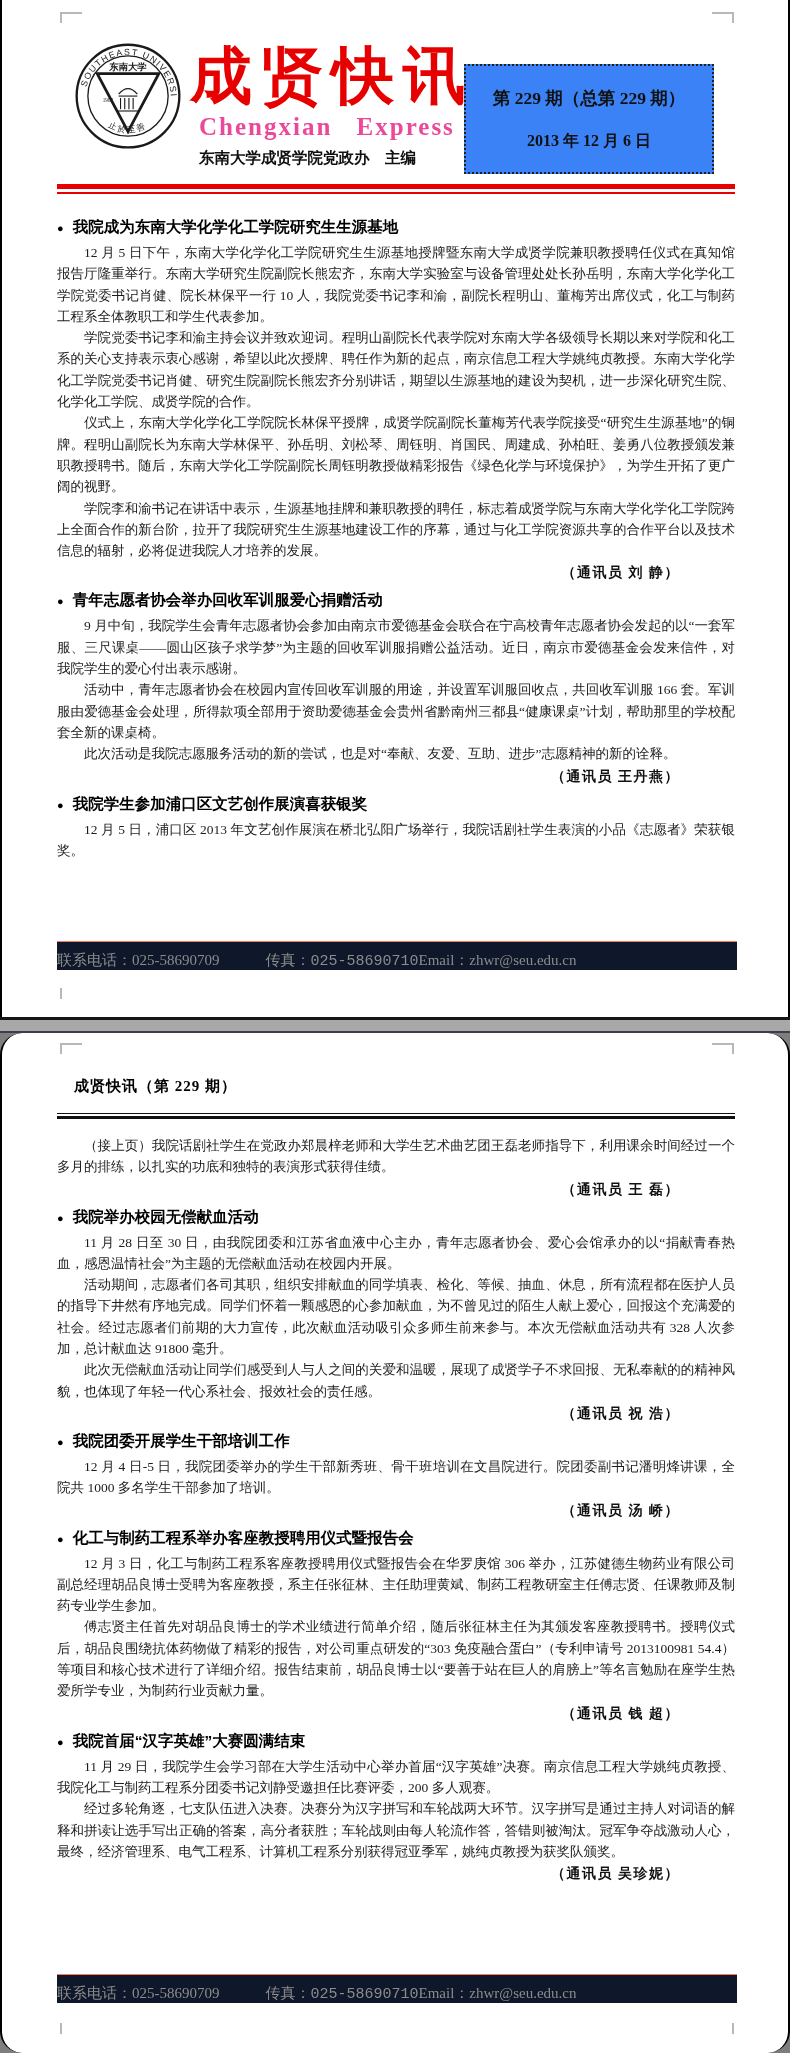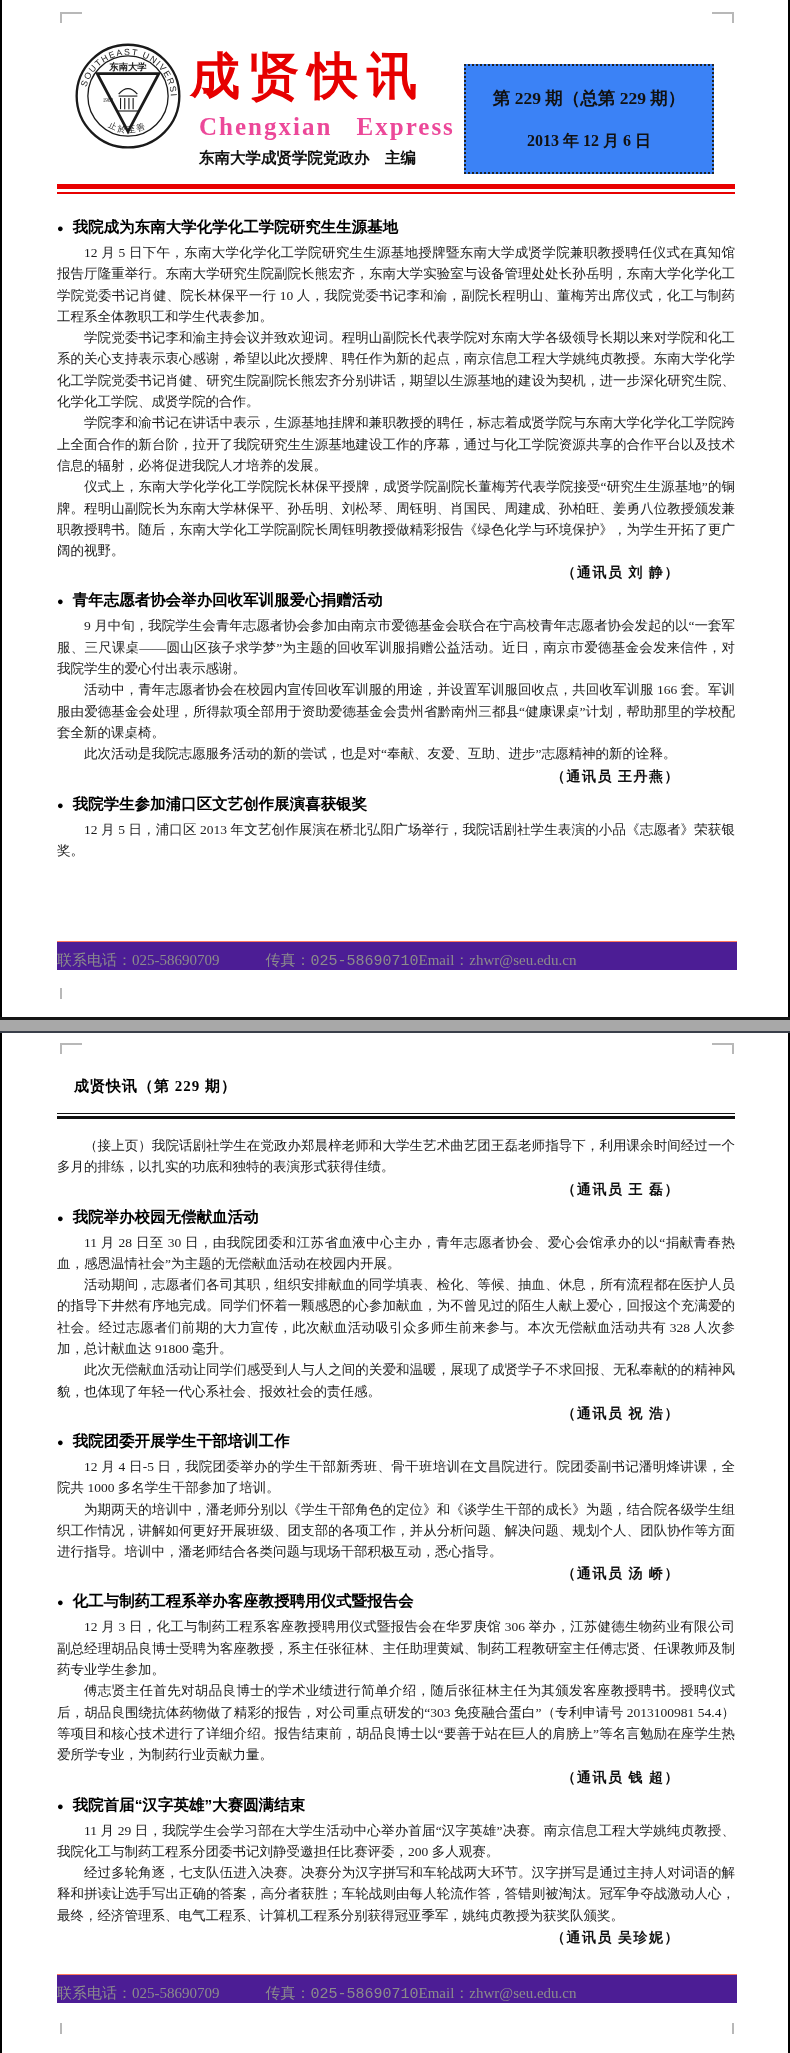--- a/index.html
+++ b/index.html
@@ -1,31 +1,31 @@
 <!DOCTYPE html>
 <html><head>
 <meta charset="utf-8">
 <style>
   html,body{margin:0;padding:0;}
   body{background:#7e7e7e;font-family:"Liberation Serif",serif;}
   .doc{width:790px;margin:0 auto;position:relative;}
   .page{position:relative;width:790px;background:#ffffff;box-sizing:border-box;
         border-left:2px solid #000;border-right:2px solid #000;overflow:hidden;}
   .page-1{height:1017px;}
-  .page-2{height:1020px;}
+  .page-2{height:1020px;border-radius:22px;}
   .pagebreak{width:790px;height:16px;background:#a8a8a8;box-sizing:border-box;
              border-top:3px solid #151515;border-bottom:2px solid #3a3f4a;}
 
   
   .mark-h{position:absolute;background:#b8b8b8;height:2px;width:22px;}
   .mark-v{position:absolute;background:#b8b8b8;width:2px;height:11px;}
 
   
   .logo{position:absolute;left:70px;top:36px;}
-  .title-cn{position:absolute;left:188px;top:30px;font-size:50px;font-weight:900;
+  .title-cn{position:absolute;left:188px;top:30px;font-size:62px;font-weight:900;
             color:#e60000;letter-spacing:9px;line-height:92px;white-space:nowrap;
             font-family:"Liberation Serif",serif;}
   .title-en{position:absolute;left:197px;top:113px;font-size:25px;font-weight:bold;
             color:#ec4899;letter-spacing:2px;word-spacing:16px;white-space:nowrap;text-align:right;}
   .publisher{position:absolute;left:197px;top:148px;font-size:15.5px;font-weight:bold;
              color:#111;font-family:"Liberation Sans",sans-serif;white-space:nowrap;}
   .issue-box{position:absolute;left:462px;top:64px;width:250px;height:110px;
              border:2.5px dotted #222;box-sizing:border-box;display:flex;
              flex-direction:column;align-items:center;justify-content:space-evenly;
              background:#3b82f6;}
@@ -41,21 +41,21 @@
   .content p{margin:0;text-indent:2em;text-align:justify;font-size:13.5px;line-height:21.3px;}
   .art-title{display:flex;align-items:baseline;font-family:"Liberation Sans",sans-serif;
              font-weight:bold;font-size:15.5px;line-height:23px;margin:4px 0 2px;color:#000;}
   .art-title .bullet{margin-right:9px;font-size:11px;}
   .byline{text-align:right;padding-right:55px;font-weight:bold;font-size:14px;
           line-height:23px;letter-spacing:1.5px;color:#111;}
   .cont-p{margin-top:2px;}
 
   
   .pagefooter{position:absolute;left:55px;width:680px;top:941px;border-top:1px solid #ff7a5c;
-              padding-top:9px;color:#8c8c8c;font-size:15px;display:flex;background:#4c1d95;}
+              padding-top:9px;color:#8c8c8c;font-size:15px;display:flex;background:#0f172a;}
   .pagefooter .fax{margin-left:46px;font-family:Liberation Mono, monospace;}
   .pagefooter .email{text-align:right;}
 
   
   .p2-header{position:absolute;left:72px;top:44px;font-weight:bold;font-size:15px;
              letter-spacing:1px;color:#000;white-space:nowrap;}
   .p2-rule{position:absolute;left:55px;width:678px;top:80px;height:2px;
            border-top:1.5px solid #111;border-bottom:3px solid #111;box-sizing:content-box;}
 </style>
 </head>
@@ -112,22 +112,22 @@
     <div class="red-rule"></div>
 
     <div class="content content-p1">
 
       <div class="art-title">
         <span class="bullet">●</span>
         <span>我院成为东南大学化学化工学院研究生生源基地</span>
       </div>
       <p>12 月 5 日下午，东南大学化学化工学院研究生生源基地授牌暨东南大学成贤学院兼职教授聘任仪式在真知馆报告厅隆重举行。东南大学研究生院副院长熊宏齐，东南大学实验室与设备管理处处长孙岳明，东南大学化学化工学院党委书记肖健、院长林保平一行 10 人，我院党委书记李和渝，副院长程明山、董梅芳出席仪式，化工与制药工程系全体教职工和学生代表参加。</p>
       <p>学院党委书记李和渝主持会议并致欢迎词。程明山副院长代表学院对东南大学各级领导长期以来对学院和化工系的关心支持表示衷心感谢，希望以此次授牌、聘任作为新的起点，南京信息工程大学姚纯贞教授。东南大学化学化工学院党委书记肖健、研究生院副院长熊宏齐分别讲话，期望以生源基地的建设为契机，进一步深化研究生院、化学化工学院、成贤学院的合作。</p>
+      <p>仪式上，东南大学化学化工学院院长林保平授牌，成贤学院副院长董梅芳代表学院接受“研究生生源基地”的铜牌。程明山副院长为东南大学林保平、孙岳明、刘松琴、周钰明、肖国民、周建成、孙柏旺、姜勇八位教授颁发兼职教授聘书。随后，东南大学化工学院副院长周钰明教授做精彩报告《绿色化学与环境保护》，为学生开拓了更广阔的视野。</p>
       <p>学院李和渝书记在讲话中表示，生源基地挂牌和兼职教授的聘任，标志着成贤学院与东南大学化学化工学院跨上全面合作的新台阶，拉开了我院研究生生源基地建设工作的序幕，通过与化工学院资源共享的合作平台以及技术信息的辐射，必将促进我院人才培养的发展。</p>
-      <p>仪式上，东南大学化学化工学院院长林保平授牌，成贤学院副院长董梅芳代表学院接受“研究生生源基地”的铜牌。程明山副院长为东南大学林保平、孙岳明、刘松琴、周钰明、肖国民、周建成、孙柏旺、姜勇八位教授颁发兼职教授聘书。随后，东南大学化工学院副院长周钰明教授做精彩报告《绿色化学与环境保护》，为学生开拓了更广阔的视野。</p>
       <div class="byline">（通讯员 刘 静）</div>
 
       <div class="art-title">
         <span class="bullet">●</span>
         <span>青年志愿者协会举办回收军训服爱心捐赠活动</span>
       </div>
       <p>9 月中旬，我院学生会青年志愿者协会参加由南京市爱德基金会联合在宁高校青年志愿者协会发起的以“一套军服、三尺课桌——圆山区孩子求学梦”为主题的回收军训服捐赠公益活动。近日，南京市爱德基金会发来信件，对我院学生的爱心付出表示感谢。</p>
       <p>活动中，青年志愿者协会在校园内宣传回收军训服的用途，并设置军训服回收点，共回收军训服 166 套。军训服由爱德基金会处理，所得款项全部用于资助爱德基金会贵州省黔南州三都县“健康课桌”计划，帮助那里的学校配套全新的课桌椅。</p>
       <p>此次活动是我院志愿服务活动的新的尝试，也是对“奉献、友爱、互助、进步”志愿精神的新的诠释。</p>
       <div class="byline">（通讯员 王丹燕）</div>
@@ -172,21 +172,20 @@
       <p>11 月 28 日至 30 日，由我院团委和江苏省血液中心主办，青年志愿者协会、爱心会馆承办的以“捐献青春热血，感恩温情社会”为主题的无偿献血活动在校园内开展。</p>
       <p>活动期间，志愿者们各司其职，组织安排献血的同学填表、检化、等候、抽血、休息，所有流程都在医护人员的指导下井然有序地完成。同学们怀着一颗感恩的心参加献血，为不曾见过的陌生人献上爱心，回报这个充满爱的社会。经过志愿者们前期的大力宣传，此次献血活动吸引众多师生前来参与。本次无偿献血活动共有 328 人次参加，总计献血达 91800 毫升。</p>
       <p>此次无偿献血活动让同学们感受到人与人之间的关爱和温暖，展现了成贤学子不求回报、无私奉献的的精神风貌，也体现了年轻一代心系社会、报效社会的责任感。</p>
       <div class="byline">（通讯员 祝 浩）</div>
 
       <div class="art-title">
         <span class="bullet">●</span>
         <span>我院团委开展学生干部培训工作</span>
       </div>
       <p>12 月 4 日-5 日，我院团委举办的学生干部新秀班、骨干班培训在文昌院进行。院团委副书记潘明烽讲课，全院共 1000 多名学生干部参加了培训。</p>
-      <p>为期两天的培训中，潘老师分别以《学生干部角色的定位》和《谈学生干部的成长》为题，结合院各级学生组织工作情况，讲解如何更好开展班级、团支部的各项工作，并从分析问题、解决问题、规划个人、团队协作等方面进行指导。培训中，潘老师结合各类问题与现场干部积极互动，悉心指导。</p>
       <div class="byline">（通讯员 汤 峤）</div>
 
       <div class="art-title">
         <span class="bullet">●</span>
         <span>化工与制药工程系举办客座教授聘用仪式暨报告会</span>
       </div>
       <p>12 月 3 日，化工与制药工程系客座教授聘用仪式暨报告会在华罗庚馆 306 举办，江苏健德生物药业有限公司副总经理胡品良博士受聘为客座教授，系主任张征林、主任助理黄斌、制药工程教研室主任傅志贤、任课教师及制药专业学生参加。</p>
       <p>傅志贤主任首先对胡品良博士的学术业绩进行简单介绍，随后张征林主任为其颁发客座教授聘书。授聘仪式后，胡品良围绕抗体药物做了精彩的报告，对公司重点研发的“303 免疫融合蛋白”（专利申请号 2013100981 54.4）等项目和核心技术进行了详细介绍。报告结束前，胡品良博士以“要善于站在巨人的肩膀上”等名言勉励在座学生热爱所学专业，为制药行业贡献力量。</p>
       <div class="byline">（通讯员 钱 超）</div>
 

